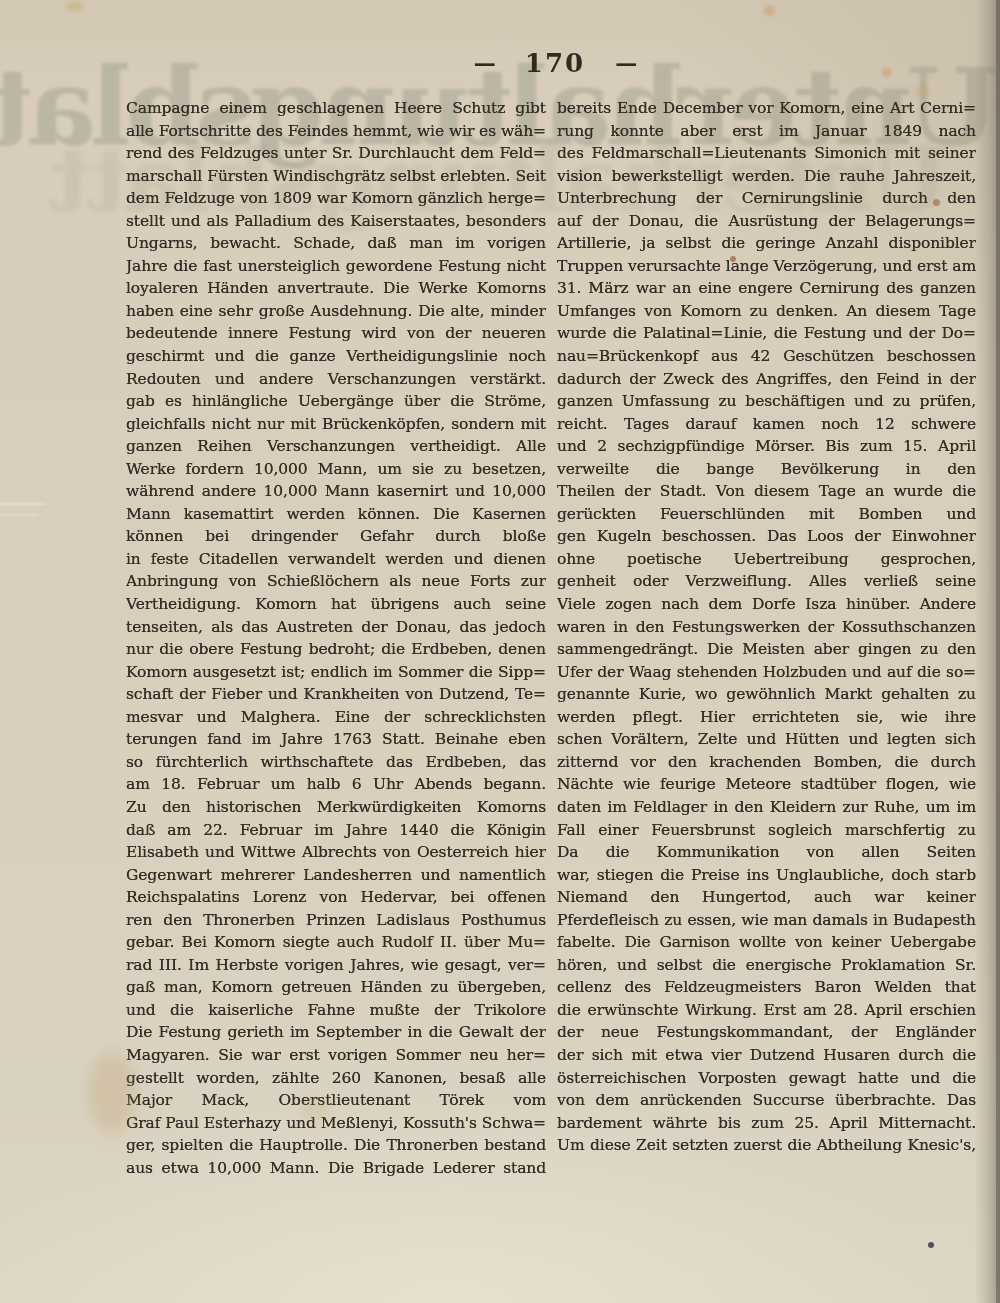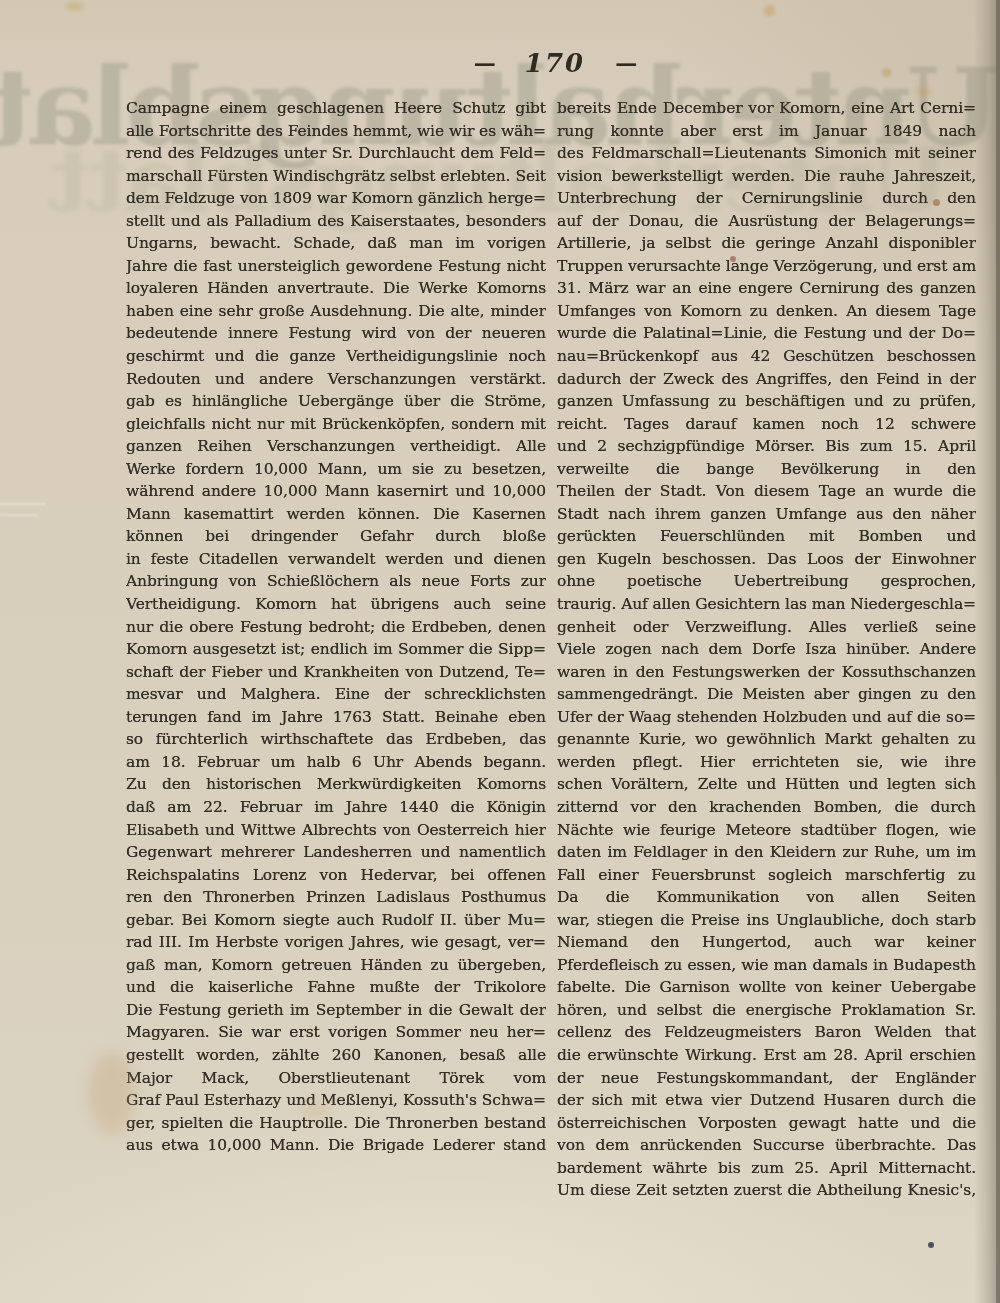--- a/index.html
+++ b/index.html
@@ -36,21 +36,21 @@
   .ghost1{top:44px;font-size:106px;letter-spacing:-5px;}
   .ghost2{top:128px;font-size:88px;letter-spacing:-3px;color:rgba(130,136,118,0.13);filter:blur(2.2px);}
   
   .header{
     position:absolute;top:48px;left:0;width:1000px;
     display:flex;justify-content:center;align-items:center;gap:30px;
     transform:translateX(55px);
     color:#2f2a22;
   }
   .header .dash{font-size:22px;font-weight:bold;letter-spacing:-1px;}
-  .header .pagenum{font-size:26px;font-weight:bold;letter-spacing:2px;font-style:italic;}
+  .header .pagenum{font-size:26px;font-weight:bold;letter-spacing:2px;}
   
   .col{
     position:absolute;top:97px;
     color:#322d25;
     font-size:15.5px;
     text-shadow:0 0 0.5px rgba(45,40,32,0.85);
   }
   .col-left{left:126px;width:420px;}
   .col-right{left:557px;width:419px;}
   .line{
@@ -112,20 +112,21 @@
       <div class="line">gab es hinlängliche Uebergänge über die Ströme,</div>
       <div class="line">gleichfalls nicht nur mit Brückenköpfen, sondern mit</div>
       <div class="line">ganzen Reihen Verschanzungen vertheidigt. Alle diese</div>
       <div class="line">Werke fordern 10,000 Mann, um sie zu besetzen,</div>
       <div class="line">während andere 10,000 Mann kasernirt und 10,000</div>
       <div class="line">Mann kasemattirt werden können. Die Kasernen selbst</div>
       <div class="line">können bei dringender Gefahr durch bloße Abdachung</div>
       <div class="line">in feste Citadellen verwandelt werden und dienen durch</div>
       <div class="line">Anbringung von Schießlöchern als neue Forts zur</div>
       <div class="line">Vertheidigung. Komorn hat übrigens auch seine Schat=</div>
+      <div class="line">tenseiten, als das Austreten der Donau, das jedoch</div>
       <div class="line">nur die obere Festung bedroht; die Erdbeben, denen</div>
       <div class="line">Komorn ausgesetzt ist; endlich im Sommer die Sipp=</div>
       <div class="line">schaft der Fieber und Krankheiten von Dutzend, Te=</div>
       <div class="line">mesvar und Malghera. Eine der schrecklichsten Erschüt=</div>
       <div class="line">terungen fand im Jahre 1763 Statt. Beinahe eben</div>
       <div class="line">so fürchterlich wirthschaftete das Erdbeben, das 1822</div>
       <div class="line">am 18. Februar um halb 6 Uhr Abends begann.</div>
       <div class="line">Zu den historischen Merkwürdigkeiten Komorns gehört,</div>
       <div class="line">daß am 22. Februar im Jahre 1440 die Königin</div>
       <div class="line">Elisabeth und Wittwe Albrechts von Oesterreich hier in</div>
@@ -156,25 +157,23 @@
       <div class="line">31. März war an eine engere Cernirung des ganzen</div>
       <div class="line">Umfanges von Komorn zu denken. An diesem Tage</div>
       <div class="line">wurde die Palatinal=Linie, die Festung und der Do=</div>
       <div class="line">nau=Brückenkopf aus 42 Geschützen beschossen und</div>
       <div class="line">dadurch der Zweck des Angriffes, den Feind in der</div>
       <div class="line">ganzen Umfassung zu beschäftigen und zu prüfen, er=</div>
       <div class="line">reicht. Tages darauf kamen noch 12 schwere Kanonen</div>
       <div class="line">und 2 sechzigpfündige Mörser. Bis zum 15. April</div>
       <div class="line">verweilte die bange Bevölkerung in den nordöstlichen</div>
       <div class="line">Theilen der Stadt. Von diesem Tage an wurde die</div>
-      <div class="line">Stadt nach ihrem ganzen Umfange aus den näher</div>
       <div class="line">gerückten Feuerschlünden mit Bomben und 24pfündi=</div>
       <div class="line">gen Kugeln beschossen. Das Loos der Einwohner war,</div>
       <div class="line">ohne poetische Uebertreibung gesprochen, wahrhaftig</div>
-      <div class="line">traurig. Auf allen Gesichtern las man Niedergeschla=</div>
       <div class="line">genheit oder Verzweiflung. Alles verließ seine Häuser.</div>
       <div class="line">Viele zogen nach dem Dorfe Isza hinüber. Andere</div>
       <div class="line">waren in den Festungswerken der Kossuthschanzen zu=</div>
       <div class="line">sammengedrängt. Die Meisten aber gingen zu den am</div>
       <div class="line">Ufer der Waag stehenden Holzbuden und auf die so=</div>
       <div class="line">genannte Kurie, wo gewöhnlich Markt gehalten zu</div>
       <div class="line">werden pflegt. Hier errichteten sie, wie ihre nomadi=</div>
       <div class="line">schen Vorältern, Zelte und Hütten und legten sich</div>
       <div class="line">zitternd vor den krachenden Bomben, die durch ganze</div>
       <div class="line">Nächte wie feurige Meteore stadtüber flogen, wie Sol=</div>

